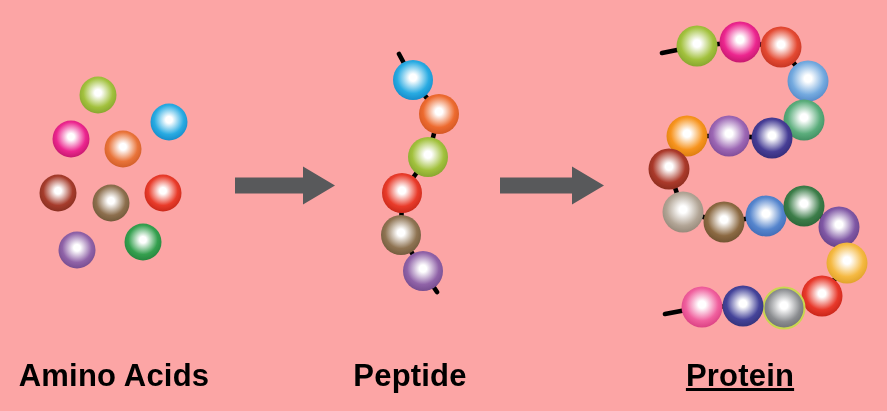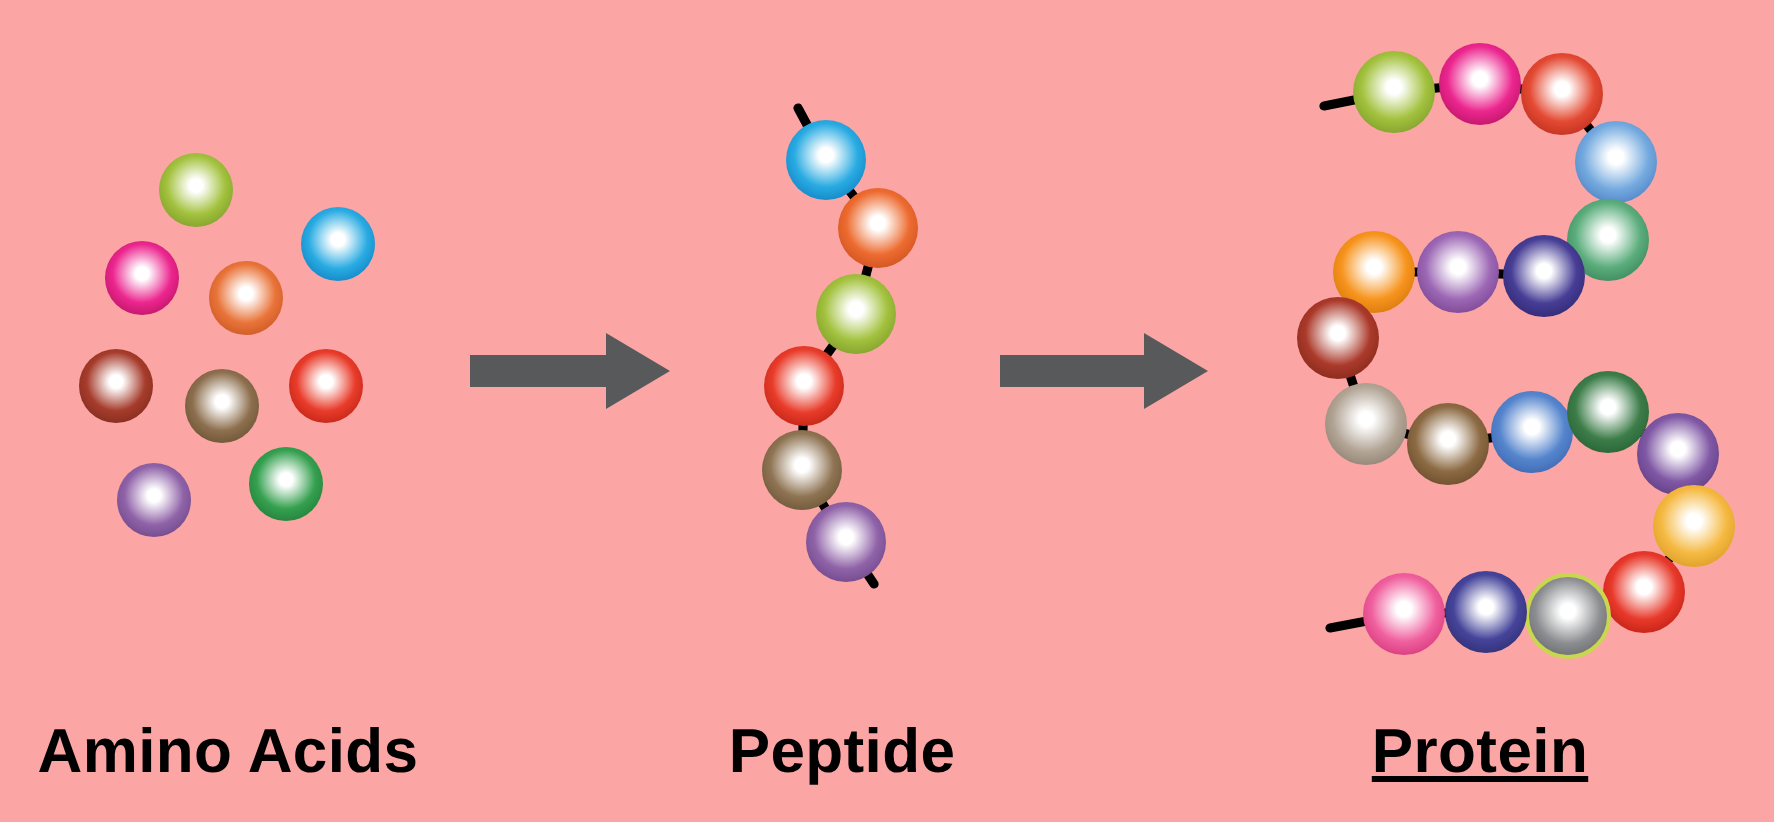--- a/index.html
+++ b/index.html
@@ -274,15 +274,15 @@
         <circle cx="784" cy="308" r="20.5" fill="url(#sg31)" stroke="#c9d74f" stroke-width="2"></circle>
         <circle cx="743" cy="306" r="20.5" fill="url(#sg32)"></circle>
         <circle cx="702" cy="307" r="20.5" fill="url(#sg33)"></circle>
       </g>
     <g>
         <polygon points="235,177.5 303,177.5 303,166.5 335,185.5 303,204.5 303,193.5 235,193.5" fill="#58595b"></polygon>
         <polygon points="500,177.5 572,177.5 572,166.5 604,185.5 572,204.5 572,193.5 500,193.5" fill="#58595b"></polygon>
       </g>
   </svg>
   <div class="diagram-label" style="left: 114px; top: 358px;">Amino Acids</div>
-  <div class="diagram-label" style="left: 421px; top: 358px;">Peptide</div>
+  <div class="diagram-label" style="left: 410px; top: 358px;">Peptide</div>
   <div class="diagram-label" style="left: 740px; top: 358px; text-decoration: underline;">Protein</div>
 </div>
 
 </body></html>

